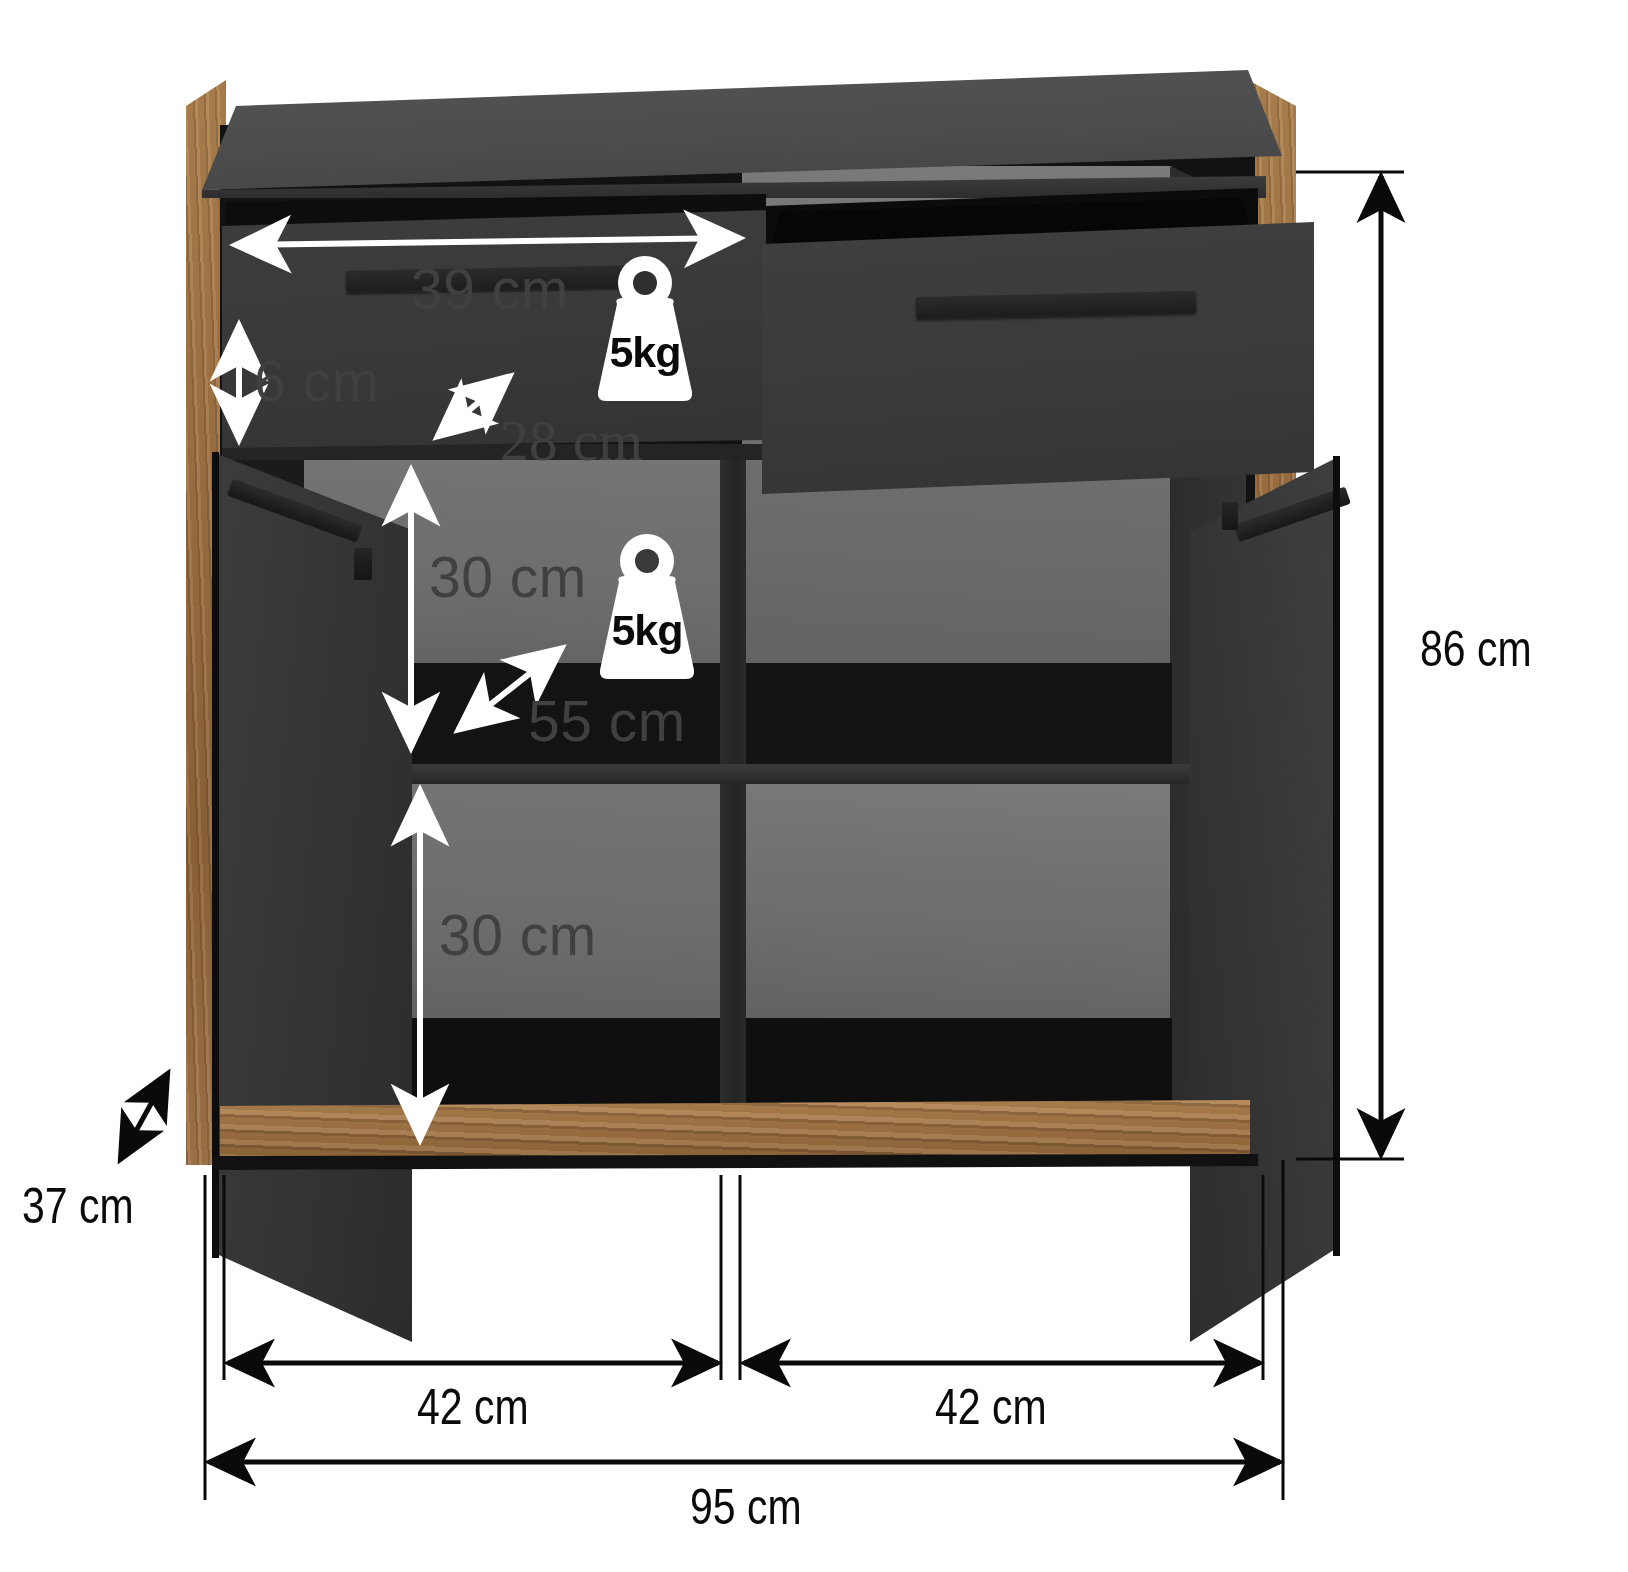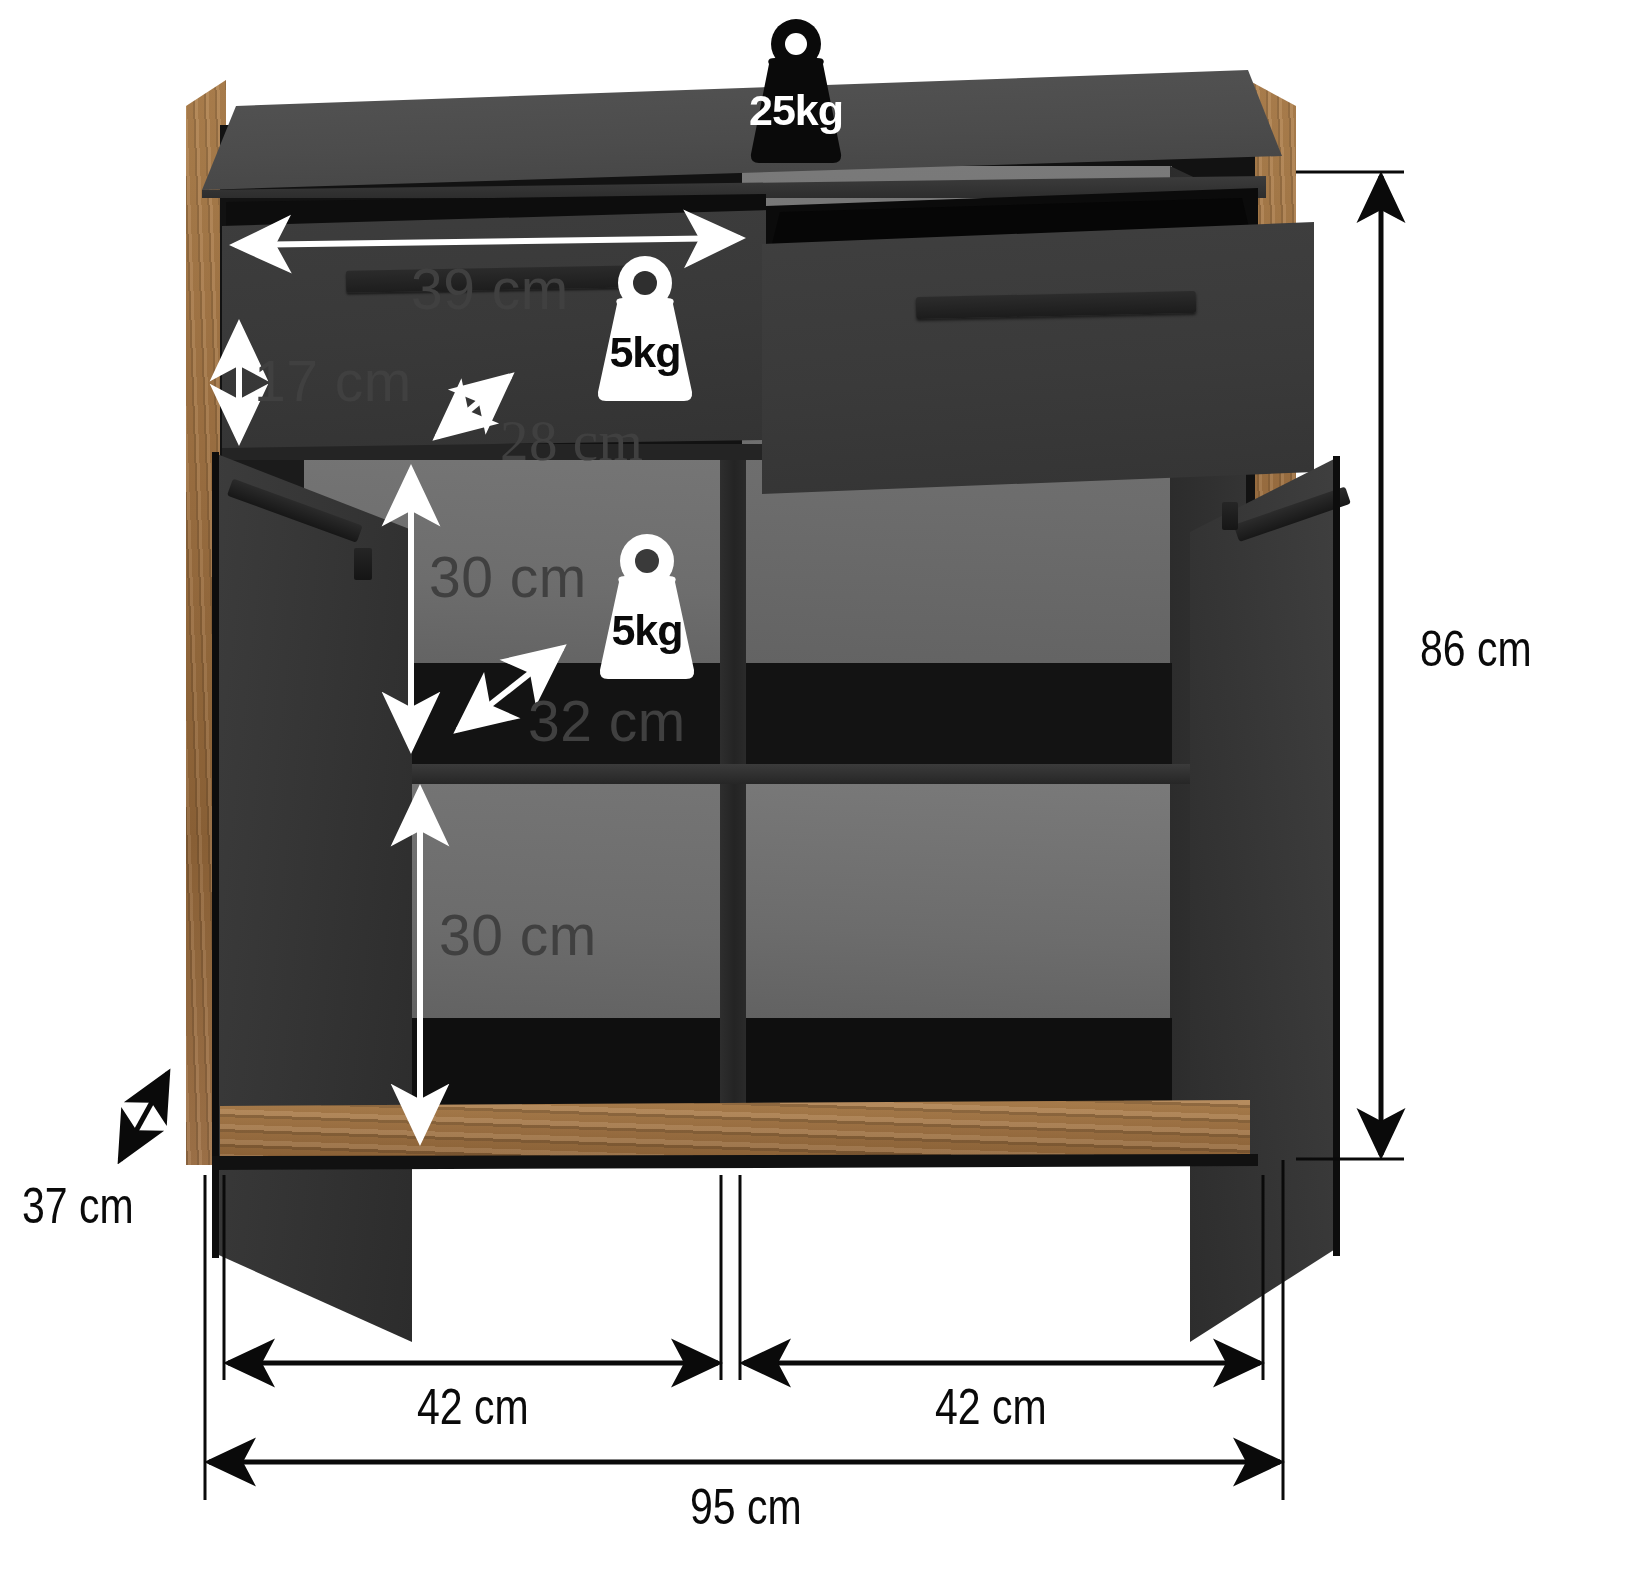--- a/index.html
+++ b/index.html
@@ -182,27 +182,27 @@
 
     <line x1="411" y1="470" x2="411" y2="748" stroke="#ffffff" stroke-width="6" marker-start="url(#wArrowStart)" marker-end="url(#wArrow)"></line>
 
     <line x1="458" y1="730" x2="562" y2="648" stroke="#ffffff" stroke-width="6" marker-start="url(#wArrowStart)" marker-end="url(#wArrow)"></line>
 
     <line x1="420" y1="790" x2="420" y2="1140" stroke="#ffffff" stroke-width="6" marker-start="url(#wArrowStart)" marker-end="url(#wArrow)"></line>
   </svg>
 
   <span class="wlabel" style="left:411px;top:256px;">39 cm</span>
 
-  <span class="wlabel" style="left:254px;top:348px;">17 cm</span>
+  <span class="wlabel" style="left:254px;top:348px;">6 cm</span>
 
   <span class="wlabel" style="left:500px;top:408px;font-family:Liberation Serif, serif;">28 cm</span>
 
   <span class="wlabel" style="left:429px;top:544px;">30 cm</span>
 
-  <span class="wlabel" style="left:528px;top:688px;">32 cm</span>
+  <span class="wlabel" style="left:528px;top:688px;">55 cm</span>
 
   <span class="wlabel" style="left:439px;top:902px;">30 cm</span>
 
   <svg class="abs" style="left:0;top:0;" width="1628" height="1572">
 
     <line x1="1296" y1="172" x2="1404" y2="172" stroke="#0a0a0a" stroke-width="3"></line>
     <line x1="1296" y1="1159" x2="1404" y2="1159" stroke="#0a0a0a" stroke-width="3"></line>
     <line x1="1381" y1="176" x2="1381" y2="1155" stroke="#0a0a0a" stroke-width="5" marker-start="url(#kArrowStart)" marker-end="url(#kArrow)"></line>
 
     <line x1="120" y1="1160" x2="168" y2="1073" stroke="#0a0a0a" stroke-width="5" marker-start="url(#kArrowStart)" marker-end="url(#kArrow)"></line>
@@ -224,28 +224,20 @@
   <span class="blabel big" style="left:1420px;top:620px;">86 cm</span>
 
   <span class="blabel big" style="left:22px;top:1177px;">37 cm</span>
 
   <span class="blabel big" style="left:417px;top:1378px;">42 cm</span>
 
   <span class="blabel big" style="left:935px;top:1378px;">42 cm</span>
 
   <span class="blabel big" style="left:690px;top:1478px;">95 cm</span>
 
-  <div class="weight" style="left:725px;top:14px;width:142px;height:152px;">
-    <svg width="142" height="152" viewBox="0 0 142 152">
-      <circle cx="71" cy="30" r="25" fill="#0a0a0a"></circle>
-      <circle cx="71" cy="30" r="11" fill="#ffffff"></circle>
-      <path d="M44,50 Q41,44 50,44 L92,44 Q101,44 98,50 L116,140 Q117,149 108,149 L34,149 Q25,149 26,140 Z" fill="#0a0a0a"></path>
-    </svg>
-    <span class="txt" style="top:72px;color:#ffffff;font-size:43px;">25kg</span>
-  </div>
 
   <div class="weight" style="left:570px;top:252px;width:150px;height:152px;">
     <svg width="150" height="152" viewBox="0 0 150 152">
       <circle cx="75" cy="31" r="27" fill="#ffffff"></circle>
       <circle cx="75" cy="31" r="12" fill="#2f2f2f"></circle>
       <path d="M47,52 Q44,46 53,46 L97,46 Q106,46 103,52 L122,140 Q123,149 114,149 L36,149 Q27,149 28,140 Z" fill="#ffffff"></path>
     </svg>
     <span class="txt" style="top:76px;color:#0a0a0a;font-size:43px;">5kg</span>
   </div>
 

